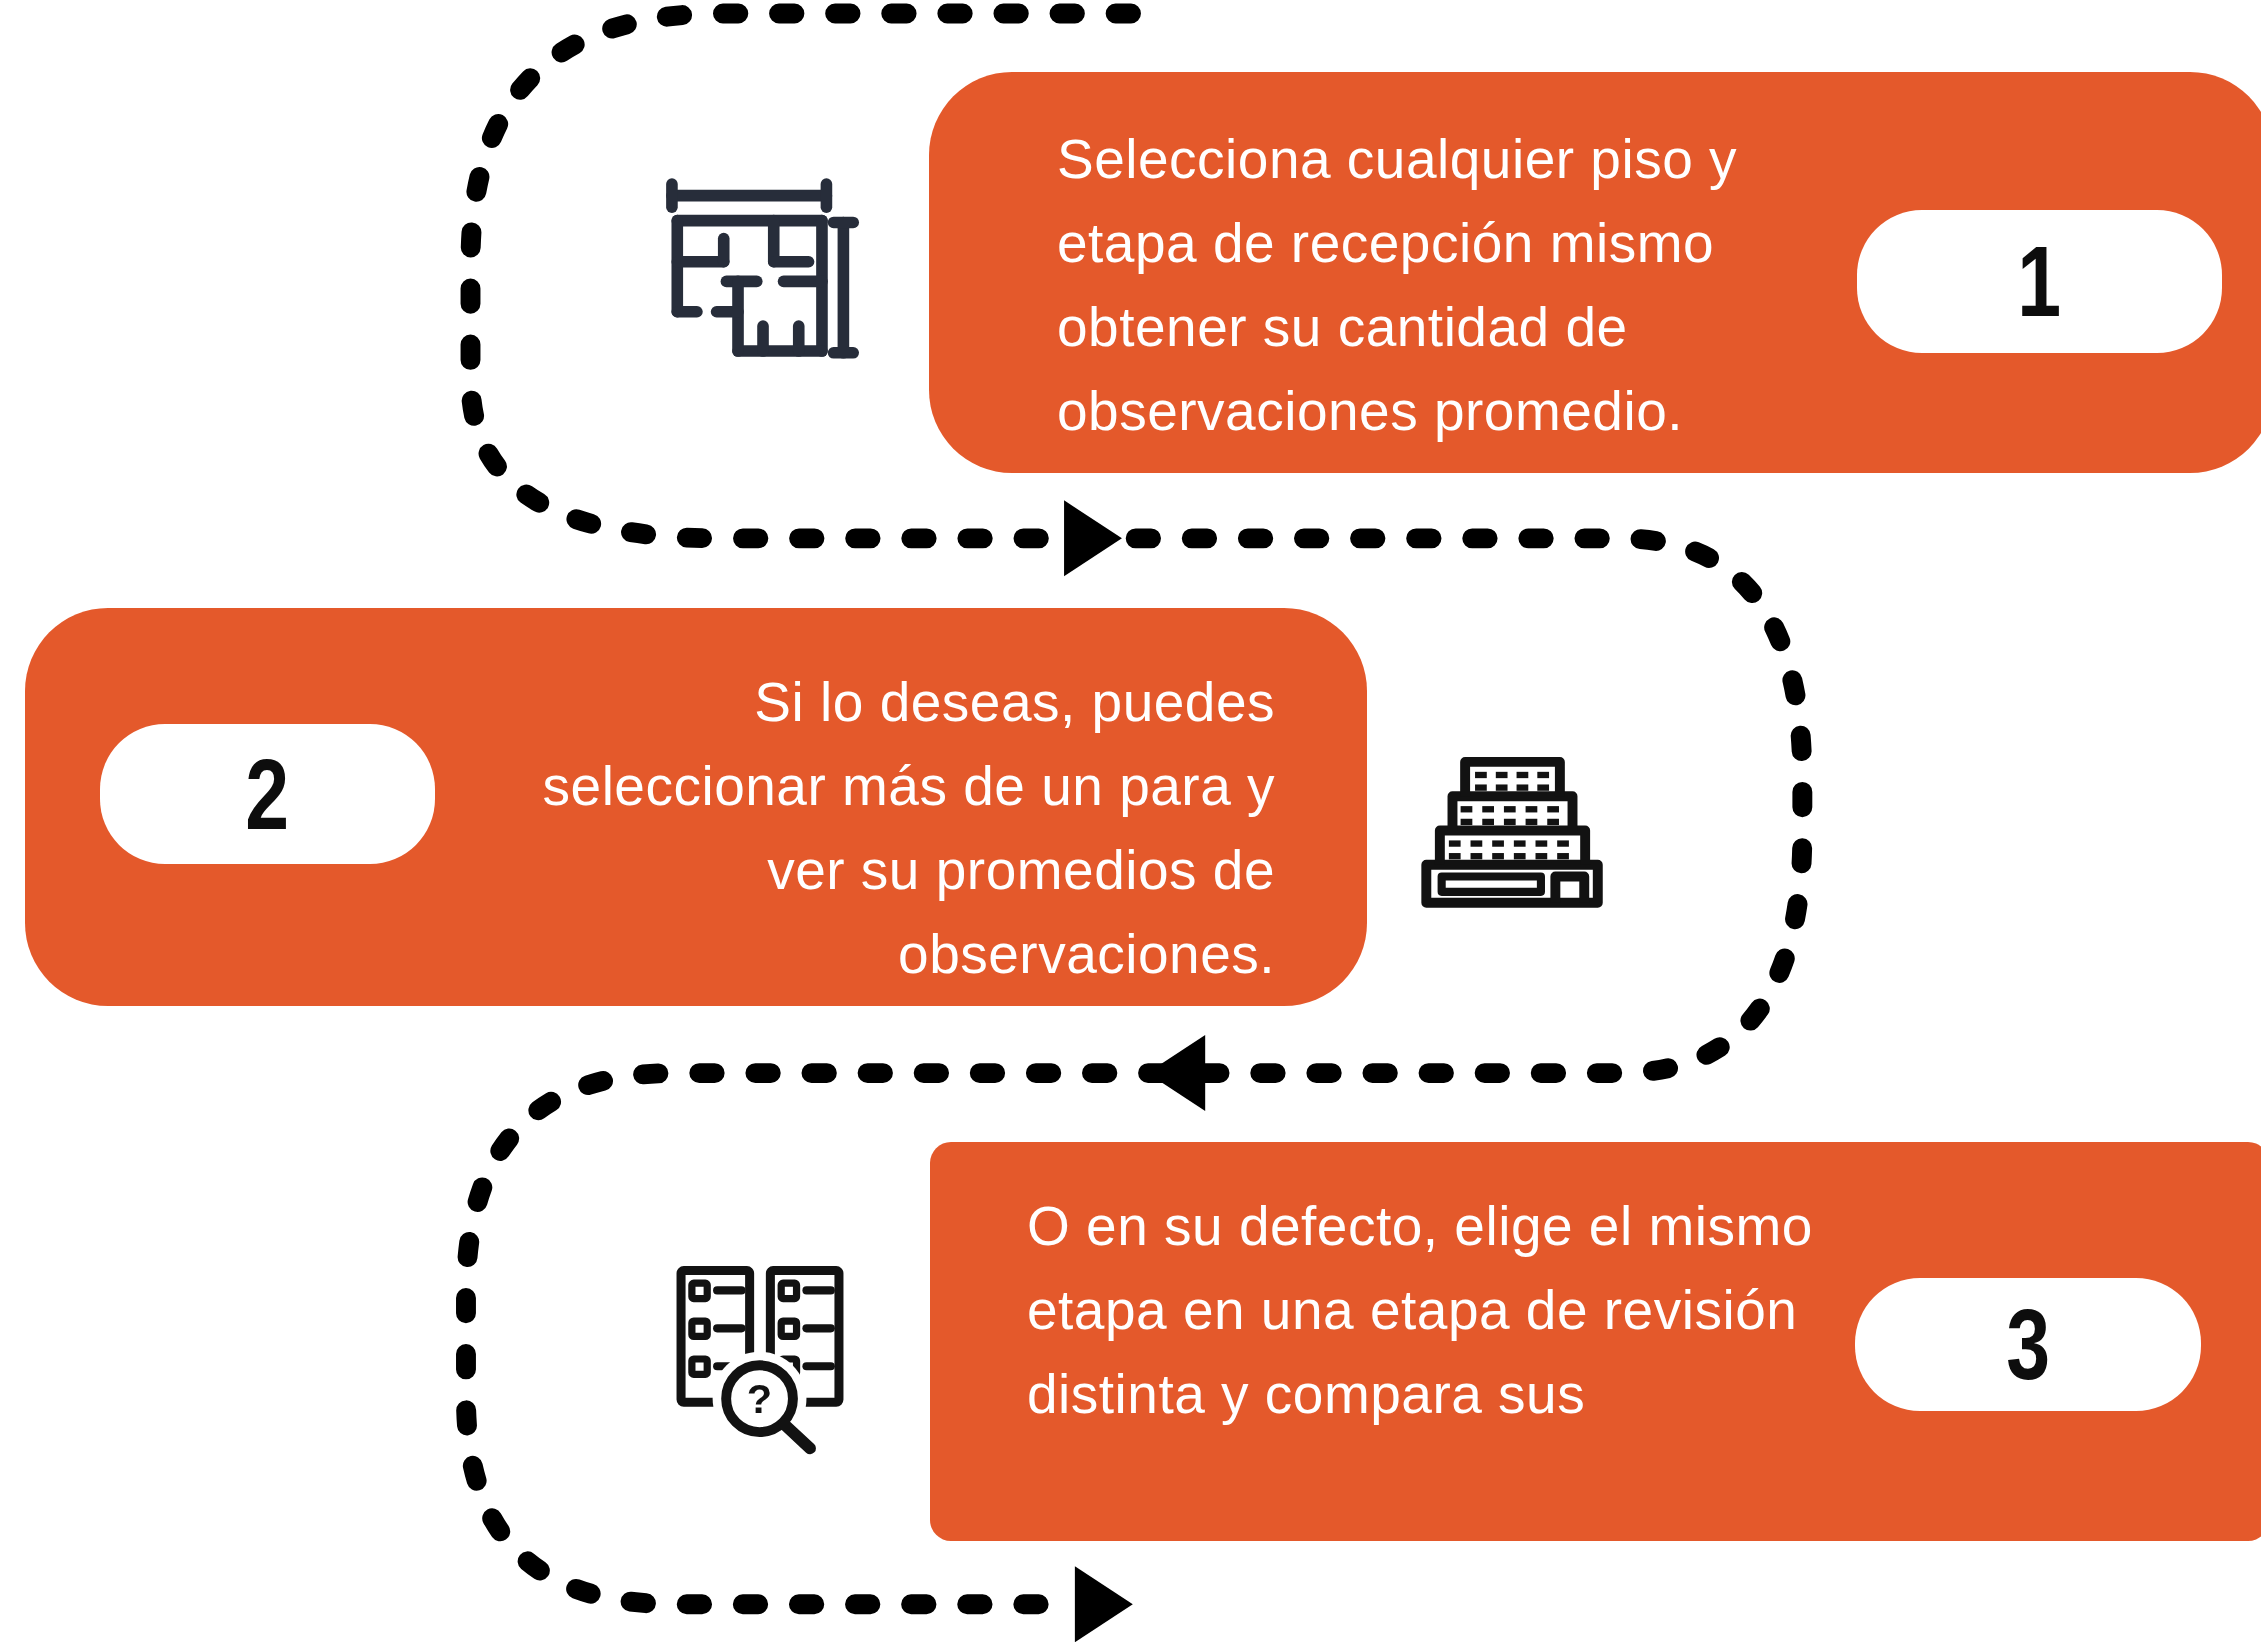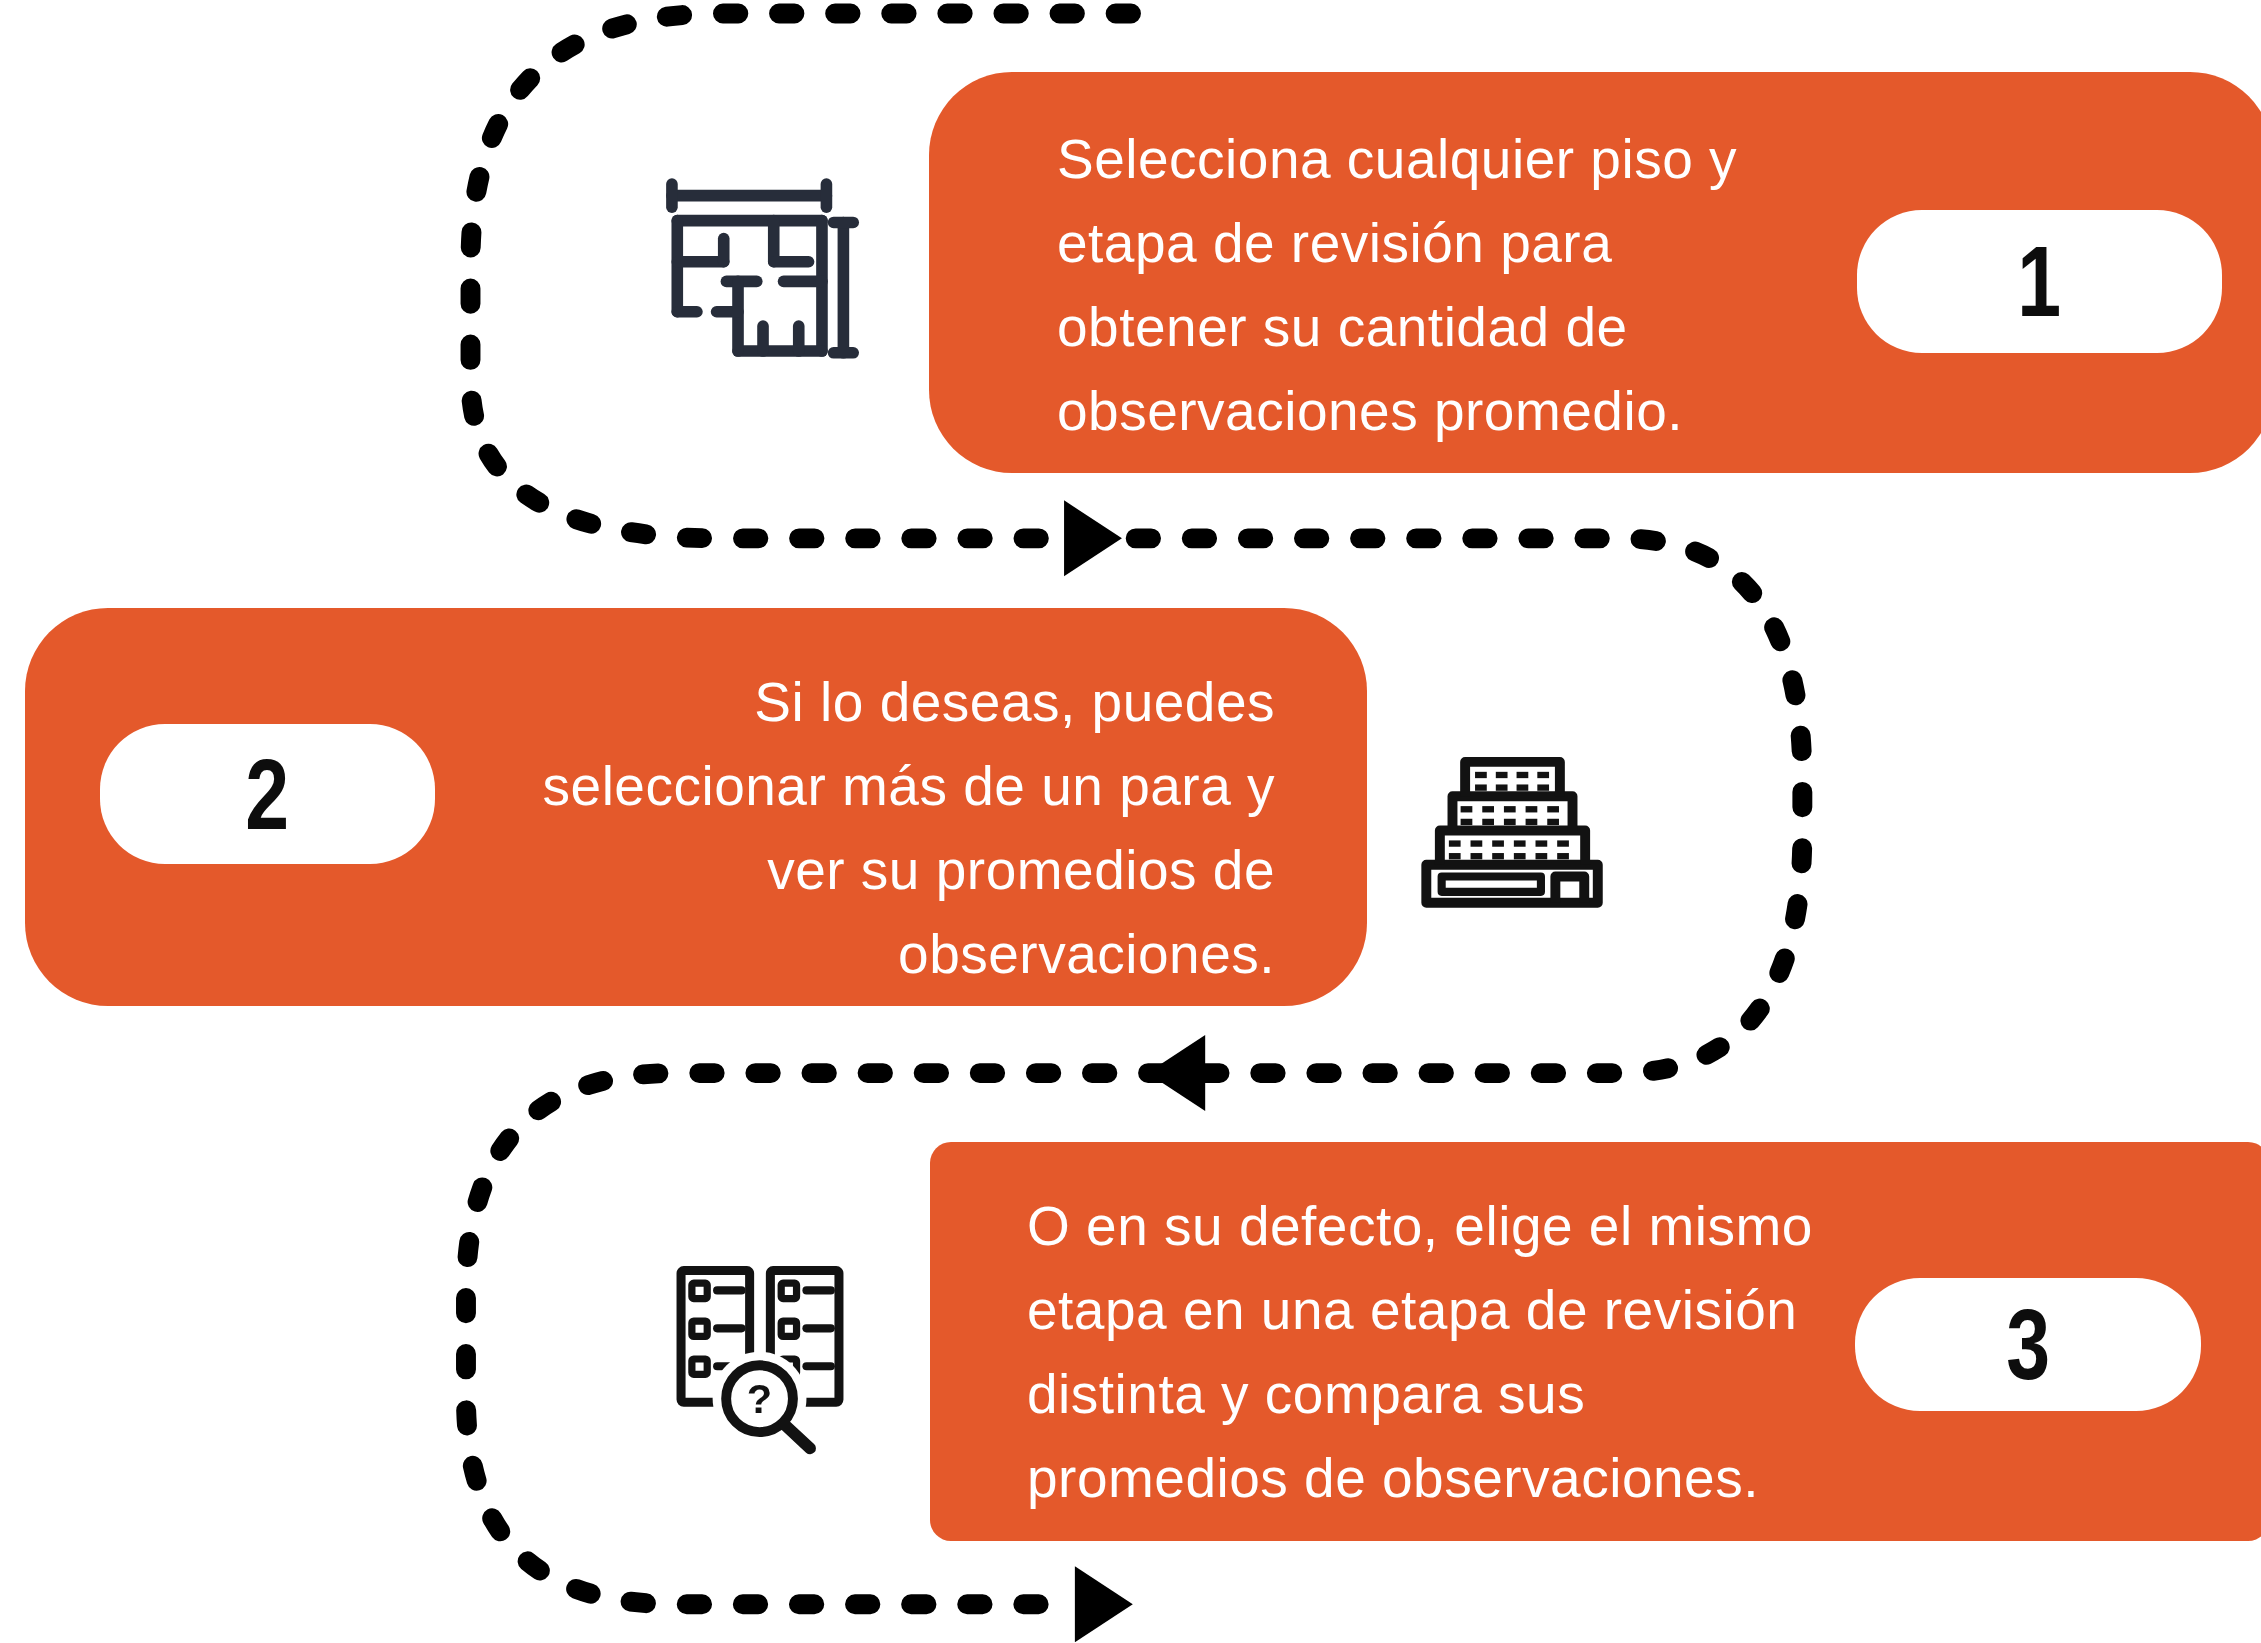--- a/index.html
+++ b/index.html
@@ -63,21 +63,21 @@
              L 1790 595 Q 1992 595 1992 862 L 1992 920 Q 1992 1186 1790 1186
              L 745 1186 Q 515 1186 515 1430 L 515 1545 Q 515 1773 745 1773 L 1180 1773" fill="none" stroke="#000000" stroke-width="22" stroke-dasharray="17 45" stroke-linecap="round"></path>
     <polygon points="1176,553 1176,637 1240,595" fill="#000000"></polygon>
     <polygon points="1332,1144 1332,1228 1268,1186" fill="#000000"></polygon>
     <polygon points="1188,1731 1188,1815 1252,1773" fill="#000000"></polygon>
   </svg>
 
   <section class="card card1">
     <div class="card-text">
       <span>Selecciona cualquier piso y</span>
-      <span>etapa de revisión para</span>
+      <span>etapa de recepción mismo</span>
       <span>obtener su cantidad de</span>
       <span>observaciones promedio.</span>
     </div>
     <div class="badge badge1">
       <span>1</span>
     </div>
   </section>
 
   <section class="card card2">
     <div class="card-text">
@@ -89,21 +89,20 @@
     <div class="badge badge2">
       <span>2</span>
     </div>
   </section>
 
   <section class="card card3">
     <div class="card-text">
       <span>O en su defecto, elige el mismo</span>
       <span>etapa en una etapa de revisión</span>
       <span>distinta y compara sus</span>
-      <span>promedios de observaciones.</span>
     </div>
     <div class="badge badge3">
       <span>3</span>
     </div>
   </section>
 
   <svg class="icon icon-floorplan" viewBox="0 0 215 215" fill="none" stroke="#272D3A" stroke-width="13" stroke-linecap="round">
 
     <path d="M10 22 H183"></path>
       <path d="M10 9 V35"></path>

